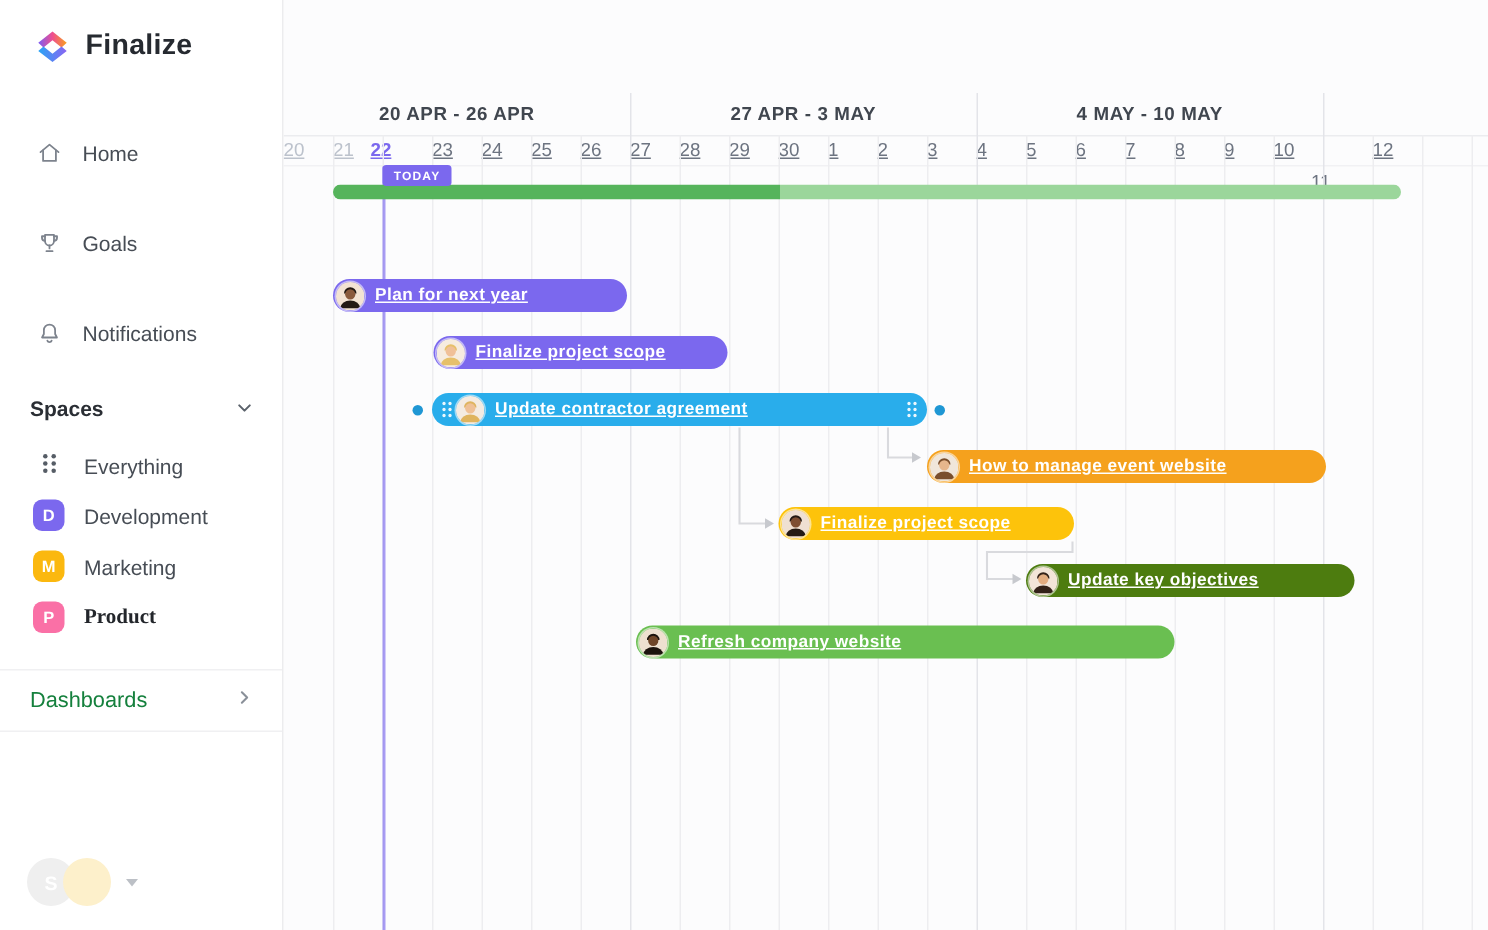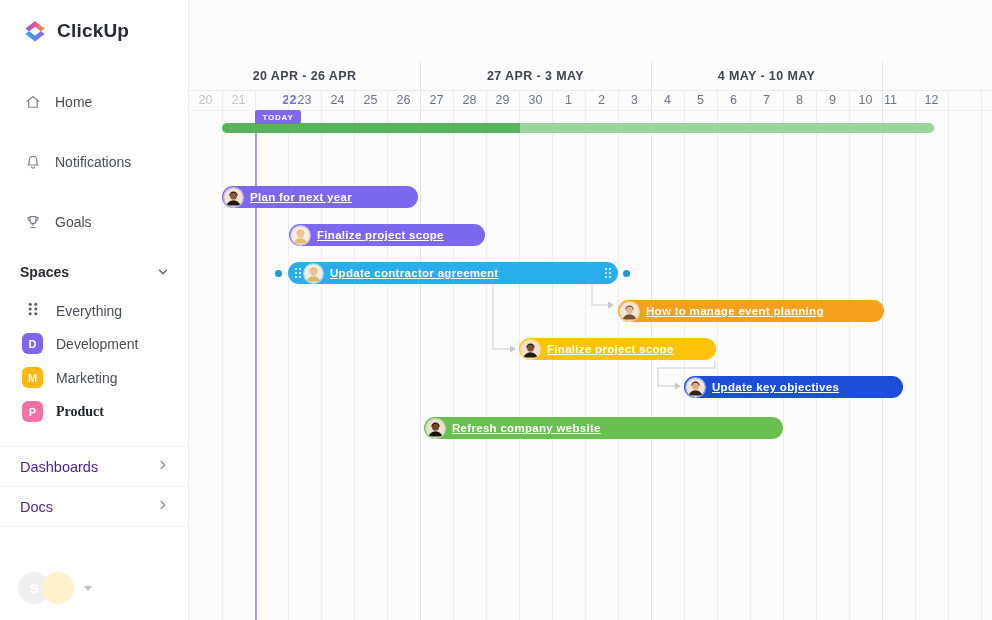--- a/index.html
+++ b/index.html
@@ -19,21 +19,21 @@
   .spaces-head { display:flex; align-items:center; justify-content:space-between;
     margin-top:26px; padding:0 18px 0 20px; font-size:14px; font-weight:700; color:#2a2e34; }
   .space-list { margin-top:14px;text-align:center; }
   .space-item { display:flex; align-items:center; gap:13px; padding:7px 16px 6px 22px;
     font-size:14px; color:#474d55; cursor:pointer; }
   .space-item.active .lbl { font-weight:700; color:#23262b;font-family:Liberation Serif, serif; }
   .badge { width:21px; height:21px; border-radius:6px; color:#fff; font-size:11px;
     font-weight:700; display:flex; align-items:center; justify-content:center; }
   .side-links { margin-top:18px; }
   .side-link { display:flex; align-items:center; justify-content:space-between;
-    padding:11px 18px 11px 20px; font-size:14.5px; color:#4c1d95; cursor:pointer;
+    padding:11px 18px 11px 20px; font-size:14.5px; color:#15803d; cursor:pointer;
     border-top:1px solid #f0f0f2; }
   .side-link:last-child { border-bottom:1px solid #f0f0f2; }
   .user-area { position:absolute; left:18px; bottom:14px; width:100px; height:34px; }
   .u-circle { position:absolute; width:32px; height:32px; border-radius:50%; }
   .u-grey { left:0; top:0; background:#efefef; color:#fff; font-size:13px; font-weight:700;
     display:flex; align-items:center; justify-content:center; }
   .u-yellow { left:24px; top:0; background:#fdf0cb; }
   .u-caret { position:absolute; left:66px; top:14px; width:0; height:0;
     border-left:4px solid transparent; border-right:4px solid transparent;
     border-top:5px solid #bcc0c6; }
@@ -48,21 +48,21 @@
   .gantt-tab { display:flex; align-items:center; gap:7px; margin-left:34px;
     font-size:13.5px; font-weight:700; color:#7b68ee; cursor:pointer; }
 
   
   .week-row { position:absolute; left:0; top:62px; width:100%; height:28px; }
   .week-label { position:absolute; top:0; height:28px; line-height:29px; text-align:center;
     font-size:12.5px; font-weight:700; color:#40464f; letter-spacing:.4px; }
   .week-row-border { position:absolute; left:0; top:90px; width:100%; height:1px; background:#ebecef; }
   .day-row-border { position:absolute; left:0; top:110px; width:100%; height:1px; background:#f1f1f4; }
   .day-cell { position:absolute; top:90px; width:33px; height:20px; line-height:21px;
-    text-align:center; font-size:12.5px; color:#6d7481; }
+    text-align:left; font-size:12.5px; color:#6d7481;text-decoration:underline; }
   .day-cell.muted { color:#bcc2cc; }
   .day-cell.today { color:#7b68ee; font-weight:700; }
 
   
   .vline { position:absolute; width:1px; top:90px; bottom:0; background:#ededf0; }
   .vline.week { top:62px; background:#e3e4e9; }
   .today-line { position:absolute; width:2px; top:111px; bottom:0;
     background:rgba(123,104,238,.65); }
   .today-badge { position:absolute; top:110px; height:14px; background:#7b68ee;
     border-radius:2.5px; color:#fff; font-size:8px; font-weight:700; letter-spacing:.8px;
@@ -101,51 +101,51 @@
           <stop offset="1" stop-color="#f8a01e"></stop>
         </linearGradient>
         <linearGradient id="lgBot" x1="0" y1="0" x2="1" y2="0">
           <stop offset="0" stop-color="#29a5f5"></stop>
             <stop offset="1" stop-color="#8a64f2"></stop>
         </linearGradient>
       </defs>
       <path d="M3.5 10.5 L13 3 L22.5 10.5 L19 13.6 L13 8.8 L7 13.6 Z" fill="url(#lgTop)"></path>
       <path d="M3.5 16 L13 23.4 L22.5 16 L19 13 L13 17.8 L7 13 Z" fill="url(#lgBot)"></path>
     </svg>
-    <span class="logo-text">ClickUp</span>
+    <span class="logo-text">Finalize</span>
   </div>
 
   <div class="side-nav">
       <div class="side-item">
         <span class="ic">
           <svg width="18" height="18" viewBox="0 0 24 24" fill="none" stroke="#7d838d" stroke-width="1.6" stroke-linecap="round" stroke-linejoin="round">
             <path d="M4 11.2 12 4.6l8 6.6"></path>
             <path d="M6.3 9.6V19h11.4V9.6"></path>
           </svg>
         </span>
         <span class="lbl">Home</span>
       </div>
       <div class="side-item">
         <span class="ic">
           <svg width="18" height="18" viewBox="0 0 24 24" fill="none" stroke="#7d838d" stroke-width="1.6" stroke-linecap="round" stroke-linejoin="round">
-            <path d="M12 4.5a5 5 0 0 0-5 5v3.4l-1.6 3.1h13.2L17 12.9V9.5a5 5 0 0 0-5-5z"></path>
-            <path d="M10.1 18.8a2 2 0 0 0 3.8 0"></path>
-          </svg>
-        </span>
-        <span class="lbl">Notifications</span>
+            <path d="M8 4.8h8v5.4a4 4 0 0 1-8 0z"></path>
+            <path d="M8 6H5.3v1.2A3 3 0 0 0 8 10.1M16 6h2.7v1.2a3 3 0 0 1-2.7 2.9"></path>
+            <path d="M12 14.2v2.6M9.3 19.3h5.4"></path>
+          </svg>
+        </span>
+        <span class="lbl">Goals</span>
       </div>
       <div class="side-item">
         <span class="ic">
           <svg width="18" height="18" viewBox="0 0 24 24" fill="none" stroke="#7d838d" stroke-width="1.6" stroke-linecap="round" stroke-linejoin="round">
-            <path d="M8 4.8h8v5.4a4 4 0 0 1-8 0z"></path>
-            <path d="M8 6H5.3v1.2A3 3 0 0 0 8 10.1M16 6h2.7v1.2a3 3 0 0 1-2.7 2.9"></path>
-            <path d="M12 14.2v2.6M9.3 19.3h5.4"></path>
-          </svg>
-        </span>
-        <span class="lbl">Goals</span>
+            <path d="M12 4.5a5 5 0 0 0-5 5v3.4l-1.6 3.1h13.2L17 12.9V9.5a5 5 0 0 0-5-5z"></path>
+            <path d="M10.1 18.8a2 2 0 0 0 3.8 0"></path>
+          </svg>
+        </span>
+        <span class="lbl">Notifications</span>
       </div>
     </div>
 
   <div class="spaces-head">
     <span>Spaces</span>
     <svg width="14" height="14" viewBox="0 0 16 16">
       <path d="M4 6l4 4 4-4" fill="none" stroke="#5b626b" stroke-width="1.6" stroke-linecap="round" stroke-linejoin="round"></path>
     </svg>
   </div>
 
@@ -175,26 +175,20 @@
       </div>
     </div>
 
   <div class="side-links">
       <div class="side-link">
         <span>Dashboards</span>
         <span><svg width="14" height="14" viewBox="0 0 16 16" fill="none" stroke="#8a9099" stroke-width="1.6" stroke-linecap="round" stroke-linejoin="round">
             <path d="M6 4l4 4-4 4"></path>
           </svg></span>
       </div>
-      <div class="side-link">
-        <span>Docs</span>
-        <span><svg width="14" height="14" viewBox="0 0 16 16" fill="none" stroke="#8a9099" stroke-width="1.6" stroke-linecap="round" stroke-linejoin="round">
-            <path d="M6 4l4 4-4 4"></path>
-          </svg></span>
-      </div>
     </div>
 
   <div class="user-area">
     <div class="u-circle u-grey">
       <span>S</span>
     </div>
     <div class="u-circle u-yellow"></div>
     <div class="u-caret"></div>
   </div>
 </div>
@@ -204,40 +198,40 @@
   <div class="week-row" id="weekRow">
       <div class="week-label" style="left: 0px; width: 231px;">20 APR - 26 APR</div>
       <div class="week-label" style="left: 231px; width: 231px;">27 APR - 3 MAY</div>
       <div class="week-label" style="left: 462px; width: 231px;">4 MAY - 10 MAY</div>
     </div>
   <div class="week-row-border"></div>
   <div class="day-row-border"></div>
   <div id="gridLayer">
       <div class="day-cell muted" style="left: 0px;">20</div>
       <div class="day-cell muted" style="left: 33px;">21</div>
-      <div class="day-cell today" style="left: 84px;">22</div>
+      <div class="day-cell today" style="left: 58px;">22</div>
       <div class="day-cell" style="left: 99px;">23</div>
       <div class="day-cell" style="left: 132px;">24</div>
       <div class="day-cell" style="left: 165px;">25</div>
       <div class="day-cell" style="left: 198px;">26</div>
       <div class="day-cell" style="left: 231px;">27</div>
       <div class="day-cell" style="left: 264px;">28</div>
       <div class="day-cell" style="left: 297px;">29</div>
       <div class="day-cell" style="left: 330px;">30</div>
       <div class="day-cell" style="left: 363px;">1</div>
       <div class="day-cell" style="left: 396px;">2</div>
       <div class="day-cell" style="left: 429px;">3</div>
       <div class="day-cell" style="left: 462px;">4</div>
       <div class="day-cell" style="left: 495px;">5</div>
       <div class="day-cell" style="left: 528px;">6</div>
       <div class="day-cell" style="left: 561px;">7</div>
       <div class="day-cell" style="left: 594px;">8</div>
       <div class="day-cell" style="left: 627px;">9</div>
       <div class="day-cell" style="left: 660px;">10</div>
-      <div class="day-cell" style="left: 685px;">11</div>
+      <div class="day-cell" style="left: 685px; margin-top: 21px;">11</div>
       <div class="day-cell" style="left: 726px;">12</div>
       <div class="vline" style="left: 33px;"></div>
       <div class="vline" style="left: 66px;"></div>
       <div class="vline" style="left: 99px;"></div>
       <div class="vline" style="left: 132px;"></div>
       <div class="vline" style="left: 165px;"></div>
       <div class="vline" style="left: 198px;"></div>
       <div class="vline week" style="left: 231px;"></div>
       <div class="vline" style="left: 264px;"></div>
       <div class="vline" style="left: 297px;"></div>
@@ -325,34 +319,34 @@
       </div>
       <div class="task-bar" style="left: 429px; top: 300px; width: 266px; background: rgb(245, 161, 29);">
         <span class="avatar">
           <svg width="19" height="19" viewBox="0 0 20 20">
             <rect width="20" height="20" fill="#f0e6da"></rect>
             <path d="M5.6 8.1a4.4 4.4 0 0 1 8.8 0z" fill="#7a4f2d"></path>
             <circle cx="10" cy="8.6" r="3.6" fill="#e6b68c"></circle>
             <path d="M3 18.5a7 5.5 0 0 1 14 0z" fill="#7a4f2d"></path>
           </svg>
         </span>
-        <span class="t-lbl">How to manage event planning</span>
+        <span class="t-lbl">How to manage event website</span>
       </div>
       <div class="task-bar" style="left: 330px; top: 338px; width: 197px; background: rgb(253, 195, 11);">
         <span class="avatar">
           <svg width="19" height="19" viewBox="0 0 20 20">
             <rect width="20" height="20" fill="#efe0d2"></rect>
             <path d="M5.6 8.1a4.4 4.4 0 0 1 8.8 0z" fill="#241a14"></path>
             <circle cx="10" cy="8.6" r="3.6" fill="#7e4f33"></circle>
             <path d="M3 18.5a7 5.5 0 0 1 14 0z" fill="#241a14"></path>
           </svg>
         </span>
         <span class="t-lbl">Finalize project scope</span>
       </div>
-      <div class="task-bar" style="left: 495px; top: 376px; width: 219px; background: #1d4ed8;">
+      <div class="task-bar" style="left: 495px; top: 376px; width: 219px; background: #4d7c0f;">
         <span class="avatar">
           <svg width="19" height="19" viewBox="0 0 20 20">
             <rect width="20" height="20" fill="#f2e5d8"></rect>
             <path d="M5.6 8.1a4.4 4.4 0 0 1 8.8 0z" fill="#332218"></path>
             <circle cx="10" cy="8.6" r="3.6" fill="#e2ad80"></circle>
             <path d="M3 18.5a7 5.5 0 0 1 14 0z" fill="#332218"></path>
           </svg>
         </span>
         <span class="t-lbl">Update key objectives</span>
       </div>

